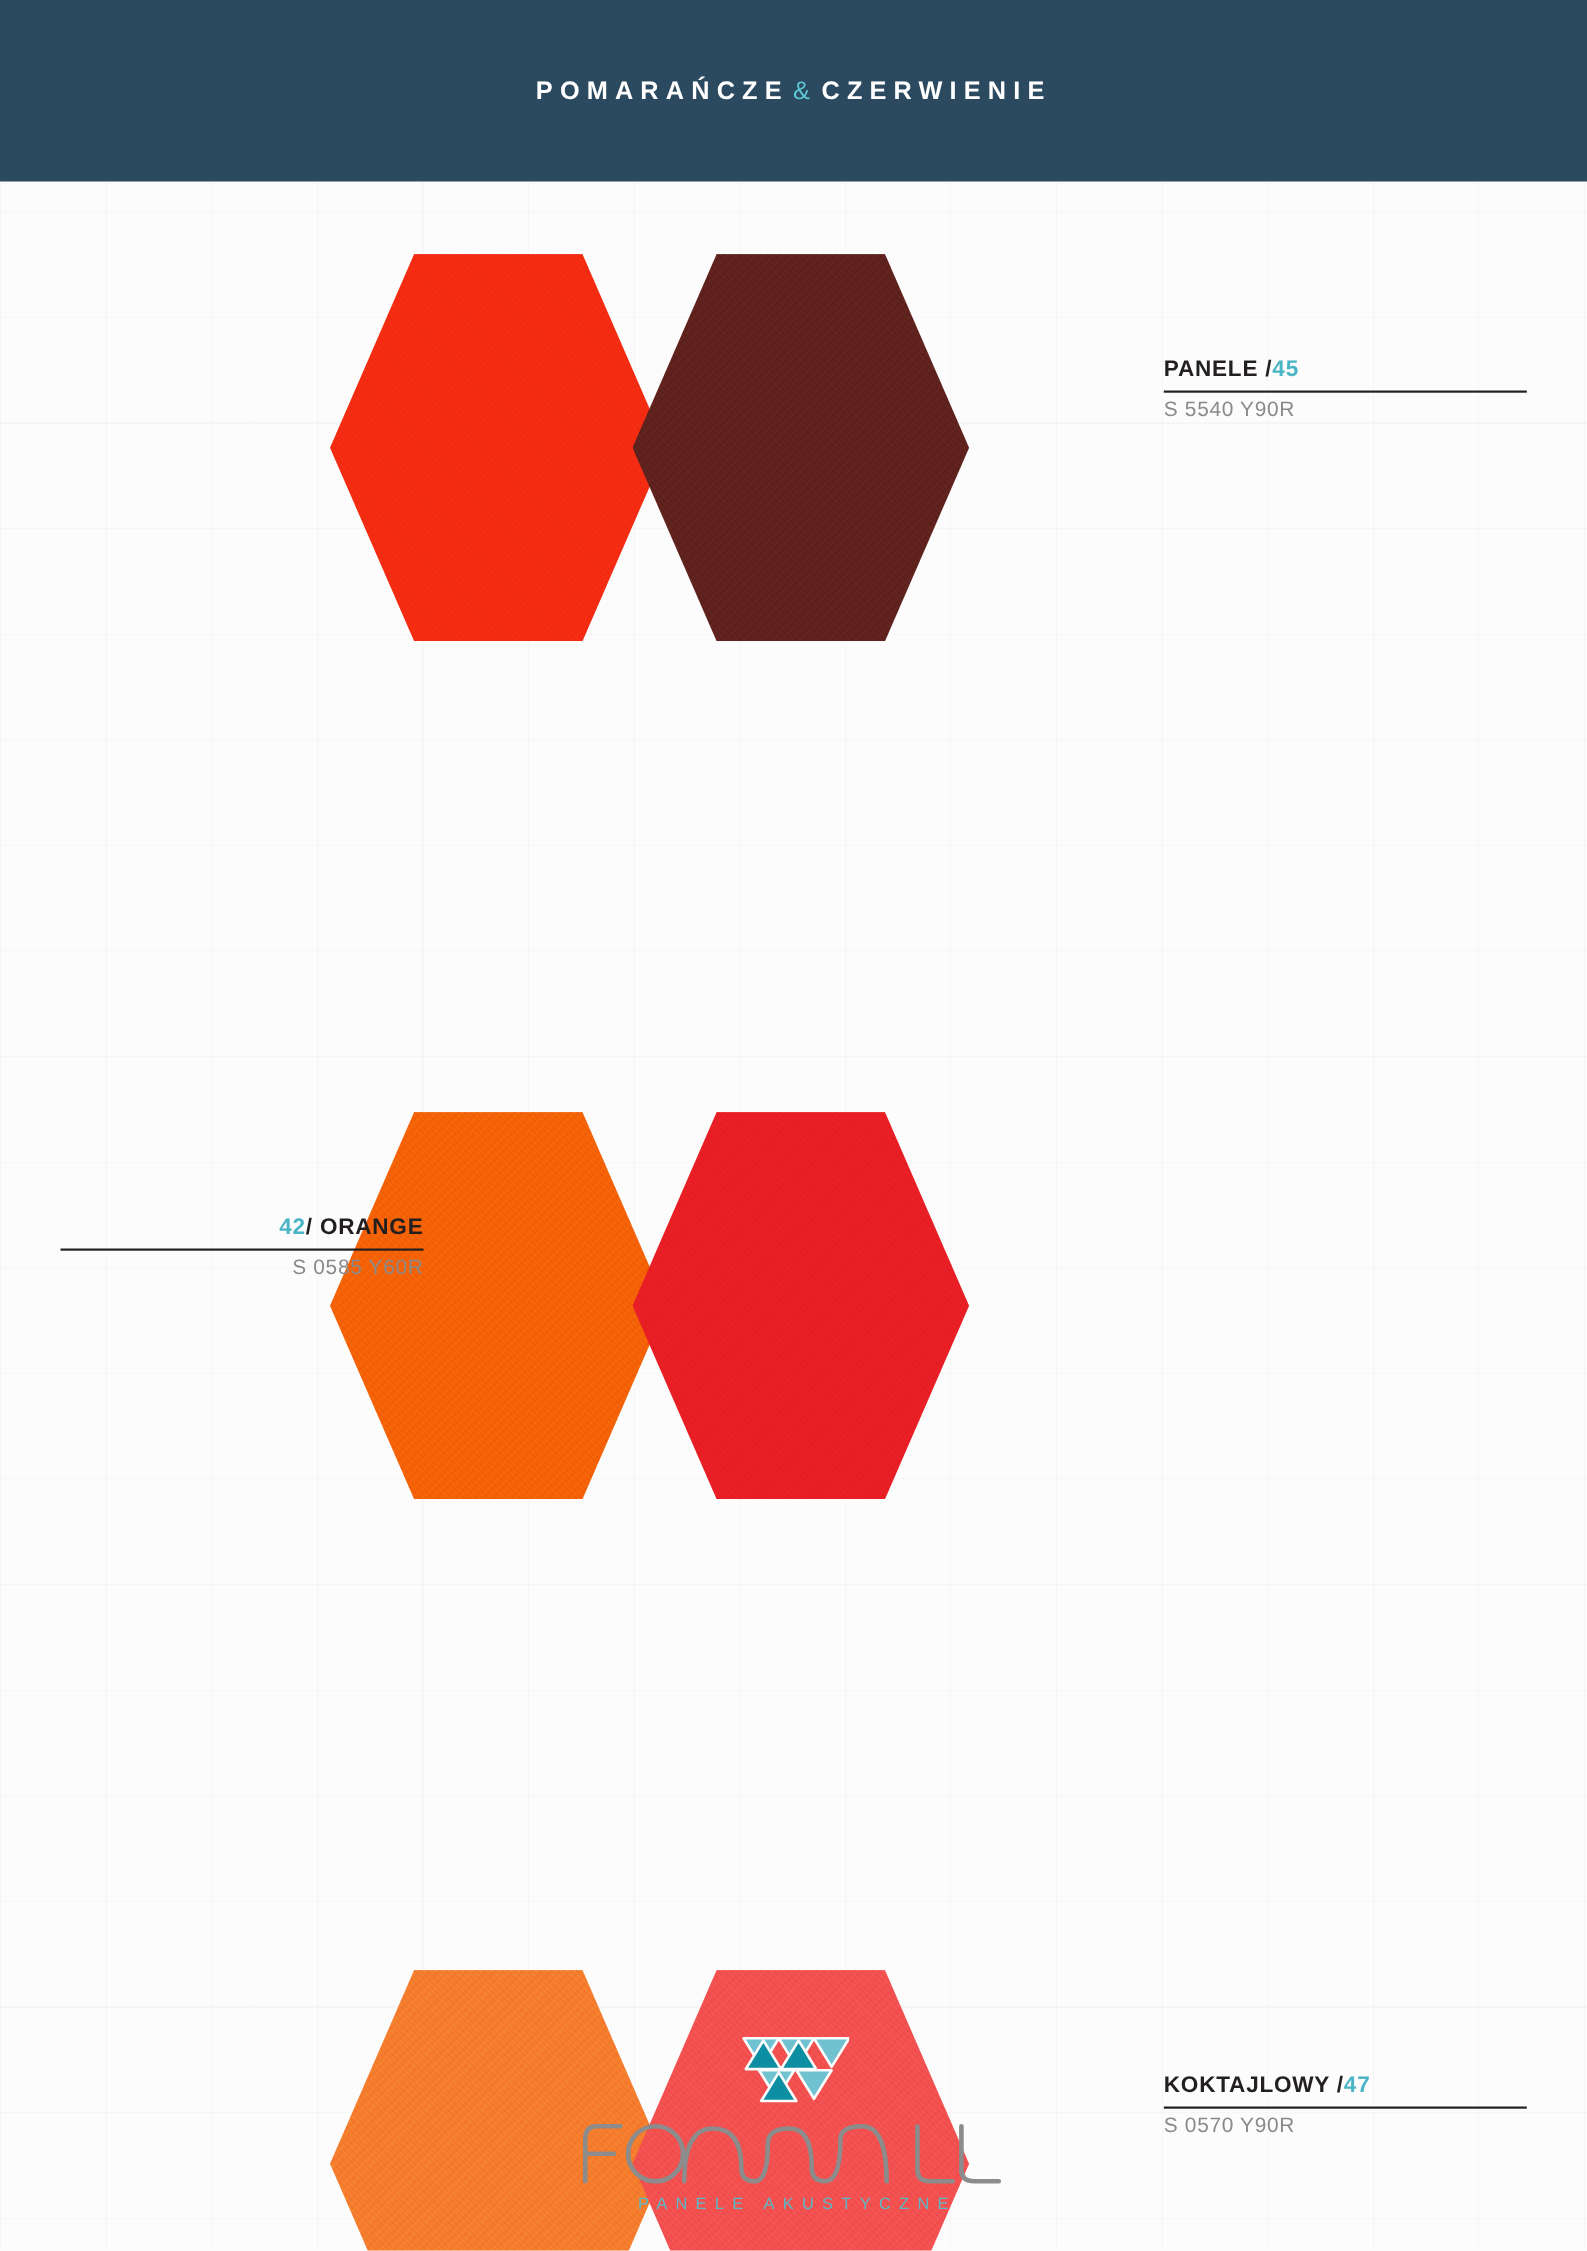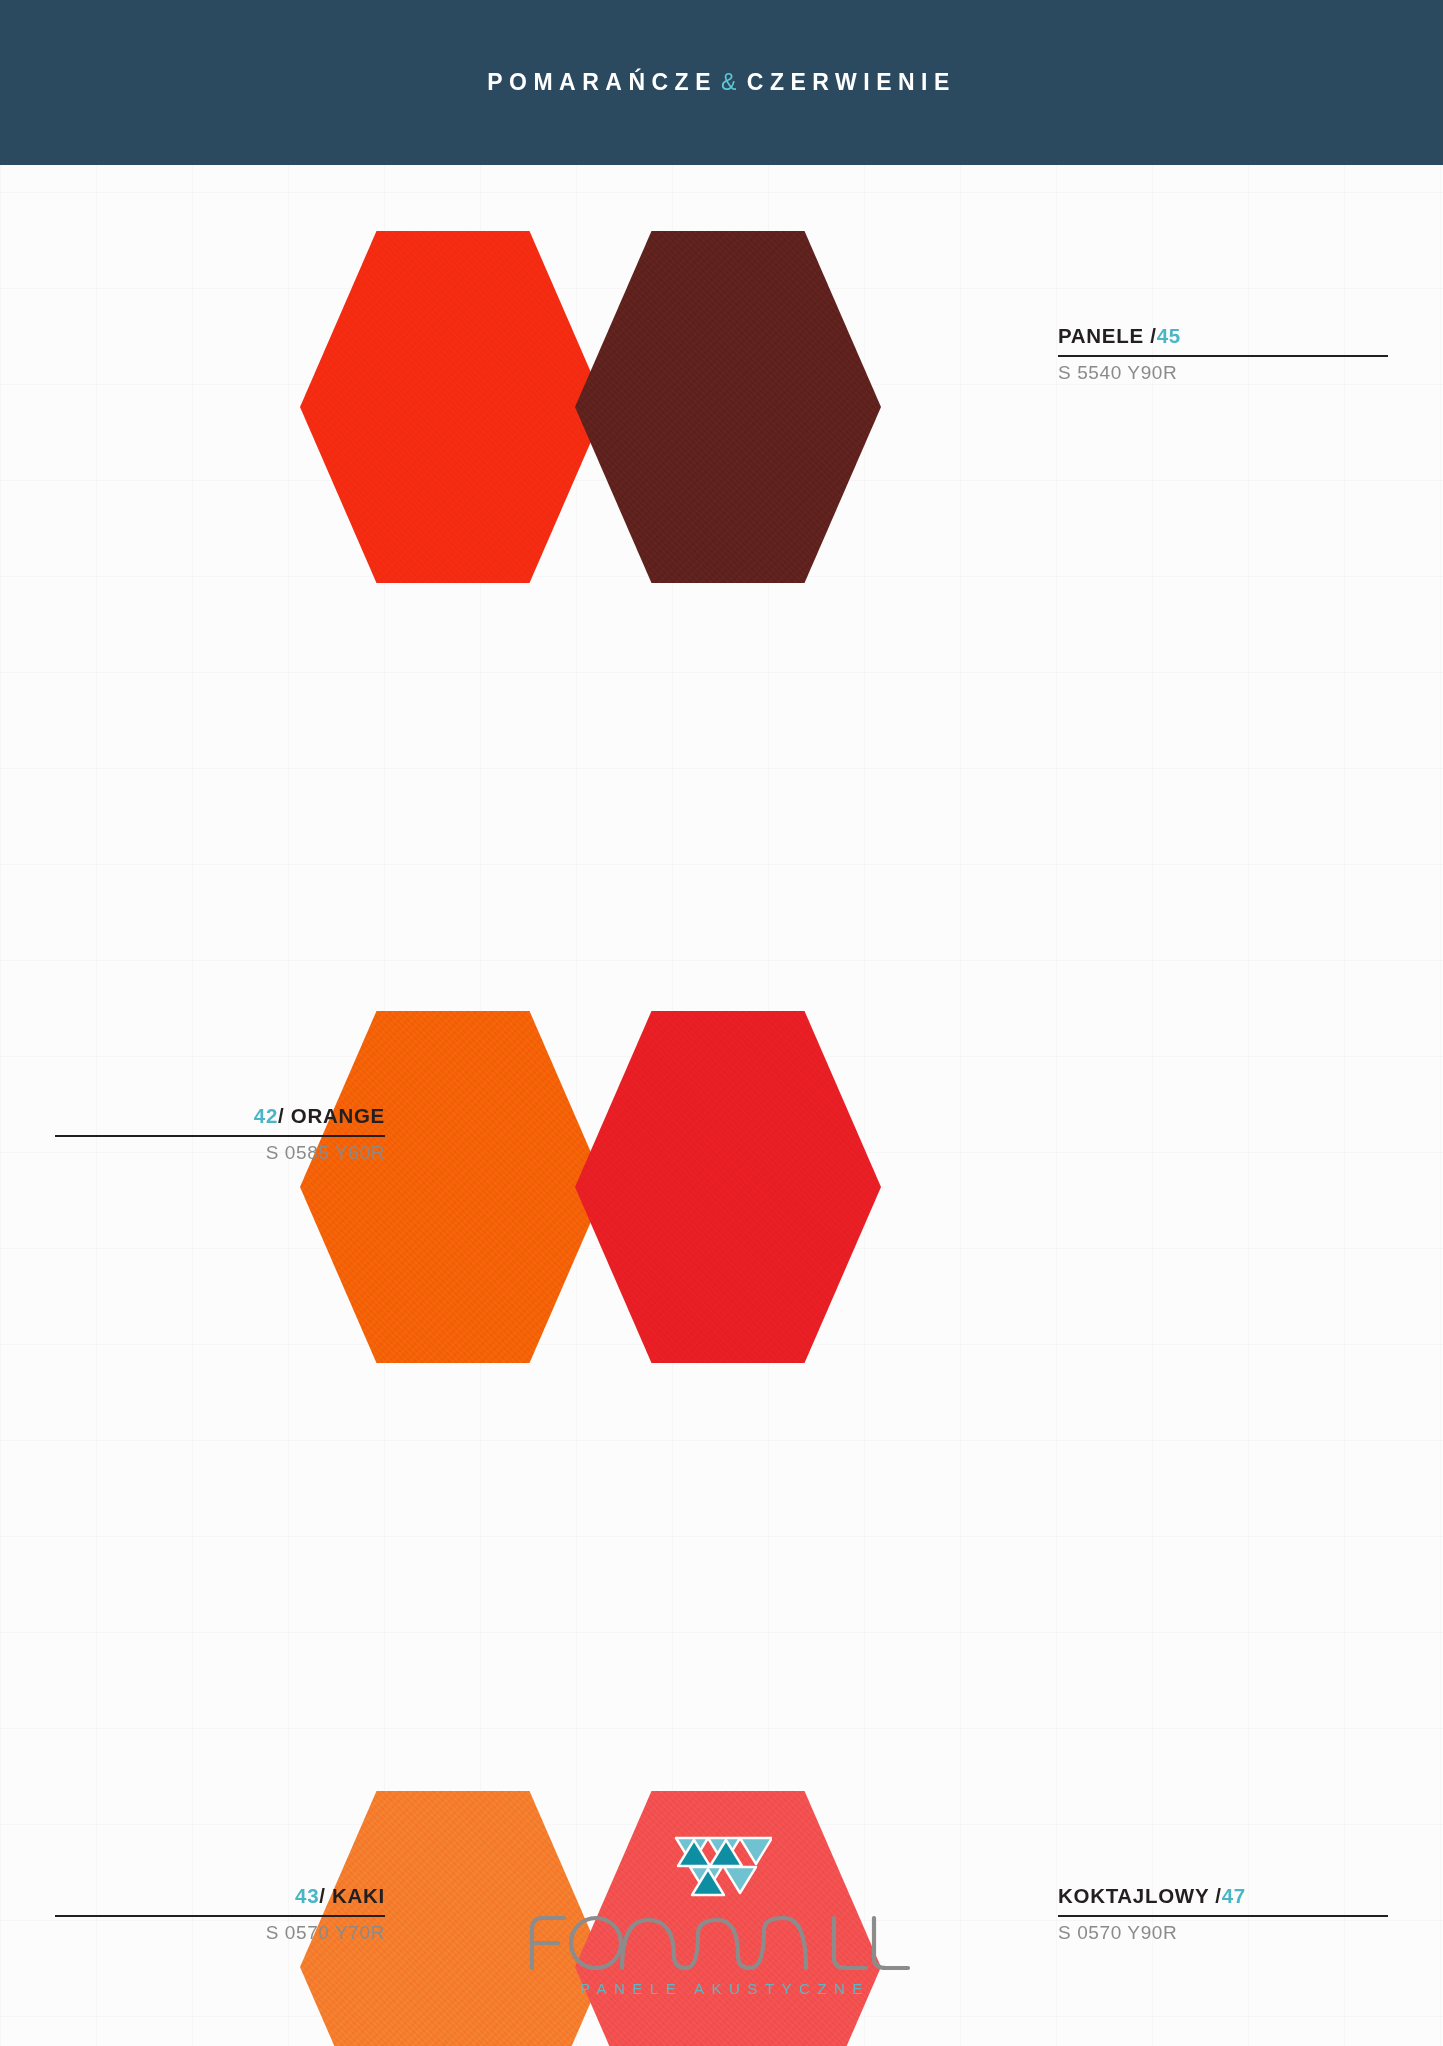--- a/index.html
+++ b/index.html
@@ -91,21 +91,21 @@
     font-weight:400;
     letter-spacing:0.6px;
     color:#8A8A8A;
     white-space:nowrap;
     padding-top:6px;
     line-height:1.1;
   }
 
   
   .footer {
-    position:absolute; left:0; bottom:15px;
+    position:absolute; left:0; bottom:0;
     width:1443px; height:215px;
     display:flex; flex-direction:column;
     align-items:center; justify-content:flex-start;
     padding-top:18px;
   }
   .logo-mark { width:100px; height:64px; display:block; }
   .logo-word { width:400px; height:86px; display:block; margin-top:2px; }
   .logo-tagline {
     font-size:15px;
     letter-spacing:7.5px;
@@ -140,25 +140,20 @@
         <div class="hex hex-left" style="top: 66px; background: rgb(244, 97, 7);"></div>
         <div class="label label-left" style="top: 160px;">
           <div class="label-name"><span class="label-num" style="color: rgb(74, 181, 196);">42</span><span class="label-slash">/</span> <span>ORANGE</span></div>
           <div class="label-rule"></div>
           <div class="label-code">S 0585 Y60R</div>
         </div>
         <div class="hex hex-right" style="top: 66px; background: rgb(232, 30, 36);"></div>
       </div>
       <div class="row" style="top: 780px;">
         <div class="hex hex-left" style="top: 66px; background: rgb(244, 124, 44);"></div>
-        <div class="label label-left" style="top: 160px;">
-          <div class="label-name"><span class="label-num" style="color: rgb(74, 181, 196);">43</span><span class="label-slash">/</span> <span>KAKI</span></div>
-          <div class="label-rule"></div>
-          <div class="label-code">S 0570 Y70R</div>
-        </div>
         <div class="hex hex-right" style="top: 66px; background: rgb(242, 80, 79);"></div>
         <div class="label label-right" style="top: 160px;">
           <div class="label-name"><span>KOKTAJLOWY</span> <span class="label-slash">/</span><span class="label-num" style="color: rgb(74, 181, 196);">47</span></div>
           <div class="label-rule"></div>
           <div class="label-code">S 0570 Y90R</div>
         </div>
       </div>
     </div>
 
   <div class="footer">

